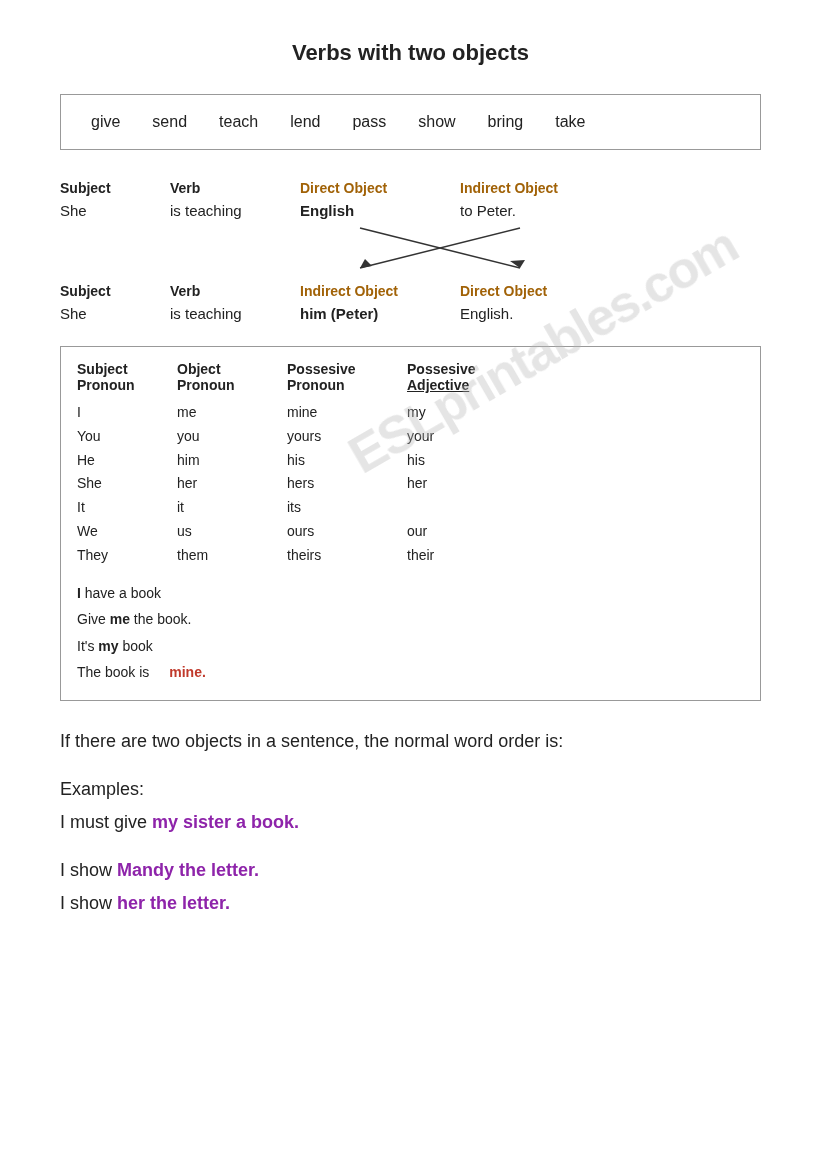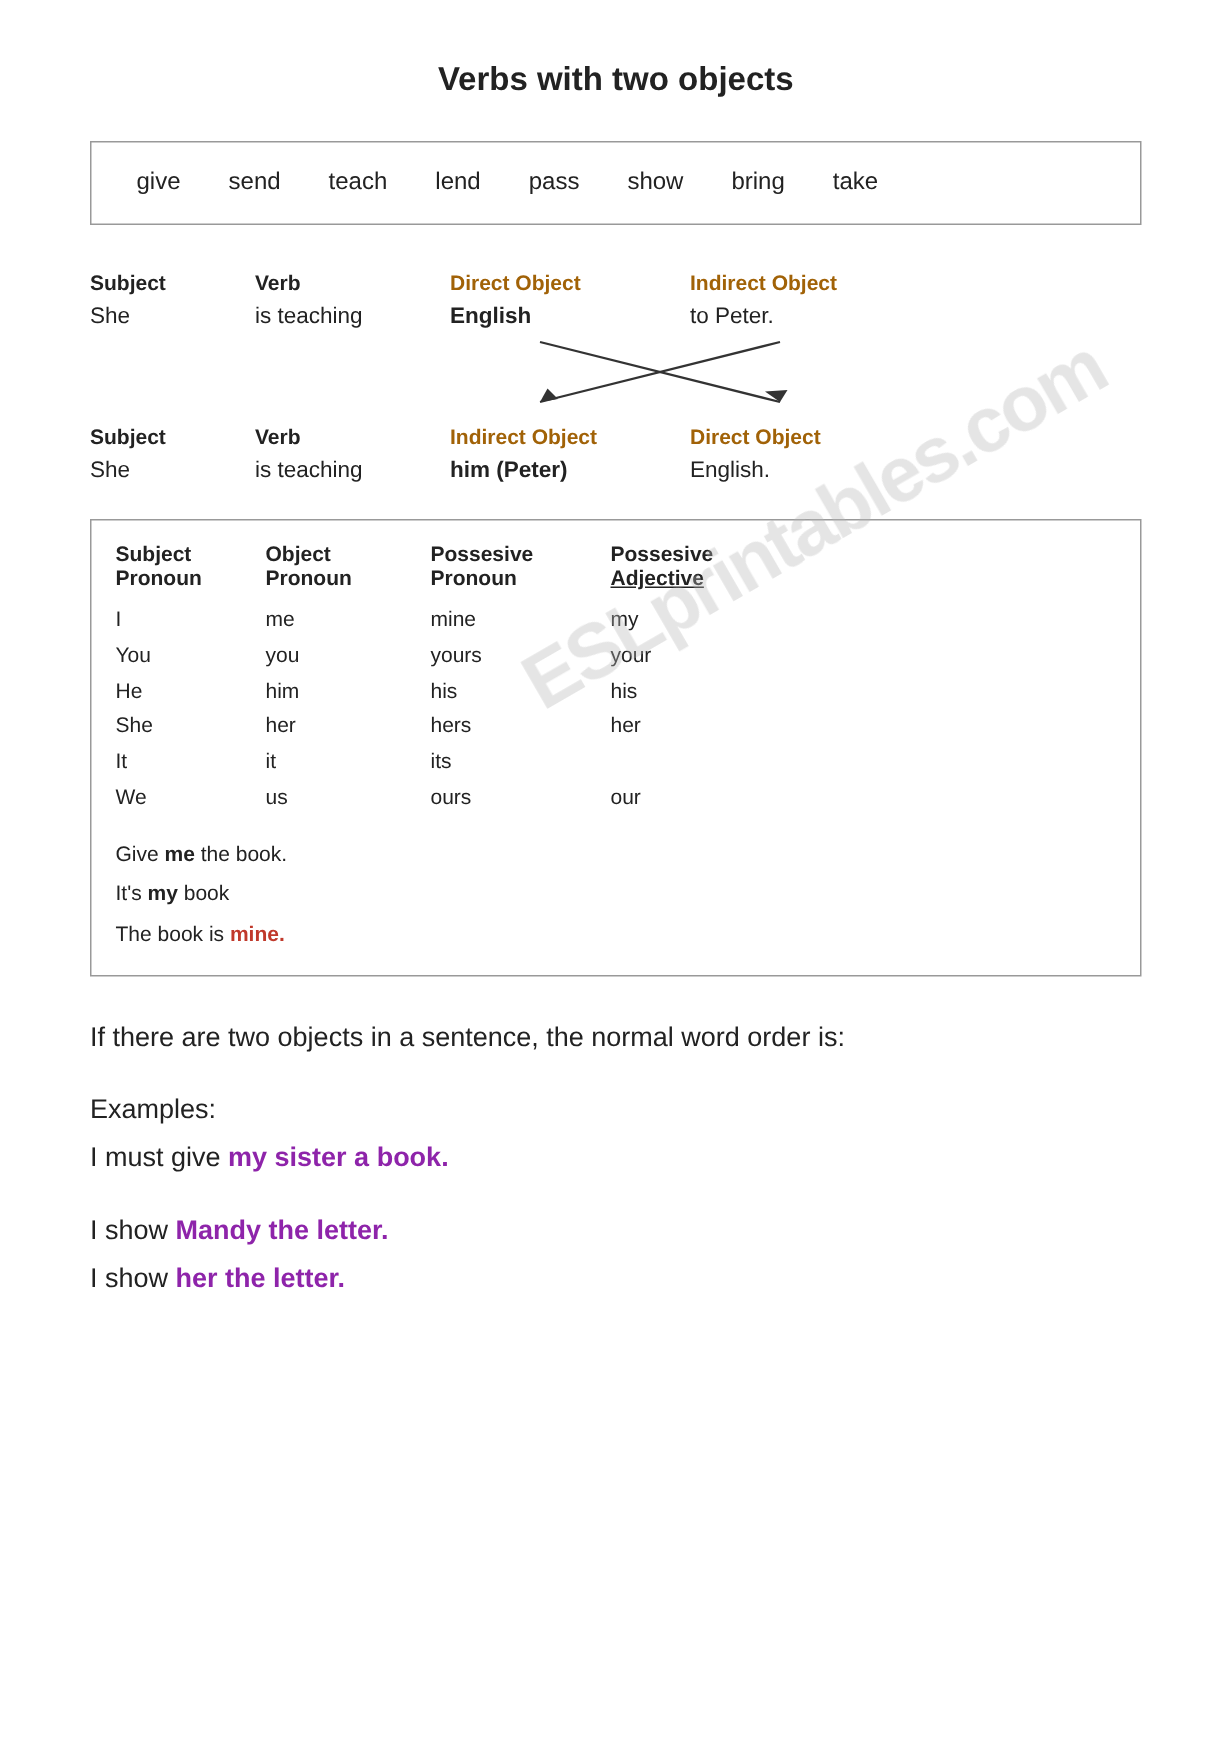--- a/index.html
+++ b/index.html
@@ -90,21 +90,21 @@
     .pcol3 { width: 120px; }
     .pcol4 { width: 120px; }
 
     .pronoun-examples {
       margin-top: 12px;
       font-size: 14px;
       line-height: 1.9;
     }
 
     .bold { font-weight: bold; }
-    .red { color: #c0392b; }
+    .red { color: #c0392b; margin-left: 16px; }
     .purple { color: #8e24aa; }
 
     .info-section {
       font-size: 18px;
       line-height: 1.8;
       margin-bottom: 16px;
     }
 
     .watermark {
       position: fixed;
@@ -212,23 +212,30 @@
         <div class="pcol2">it</div>
         <div class="pcol3">its</div>
         <div class="pcol4"></div>
       </div>
       <div class="pronoun-data-row">
         <div class="pcol1">We</div>
         <div class="pcol2">us</div>
         <div class="pcol3">ours</div>
         <div class="pcol4">our</div>
       </div>
+      <div class="pronoun-data-row">
+        <div class="pcol1">They</div>
+        <div class="pcol2">them</div>
+        <div class="pcol3">theirs</div>
+        <div class="pcol4">their</div>
+      </div>
     </div>
 
   <div class="pronoun-examples">
+    <div><span class="bold">I</span> have a book</div>
     <div>Give <span class="bold">me</span> the book.</div>
     <div>It's <span class="bold">my</span> book</div>
     <div>The book is <span class="bold red">mine.</span></div>
   </div>
 </div>
 
 <div class="info-section">
   <div>If there are two objects in a sentence, the normal word order is:</div>
 </div>
 

